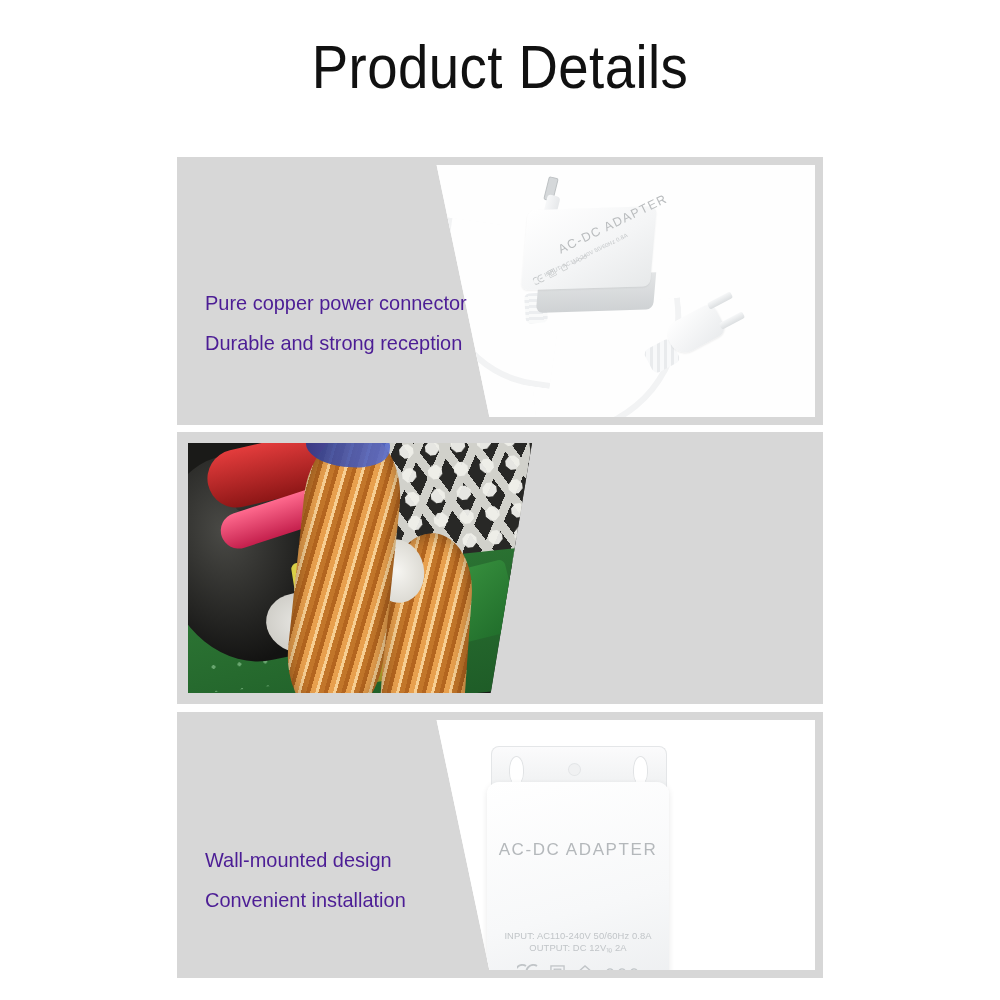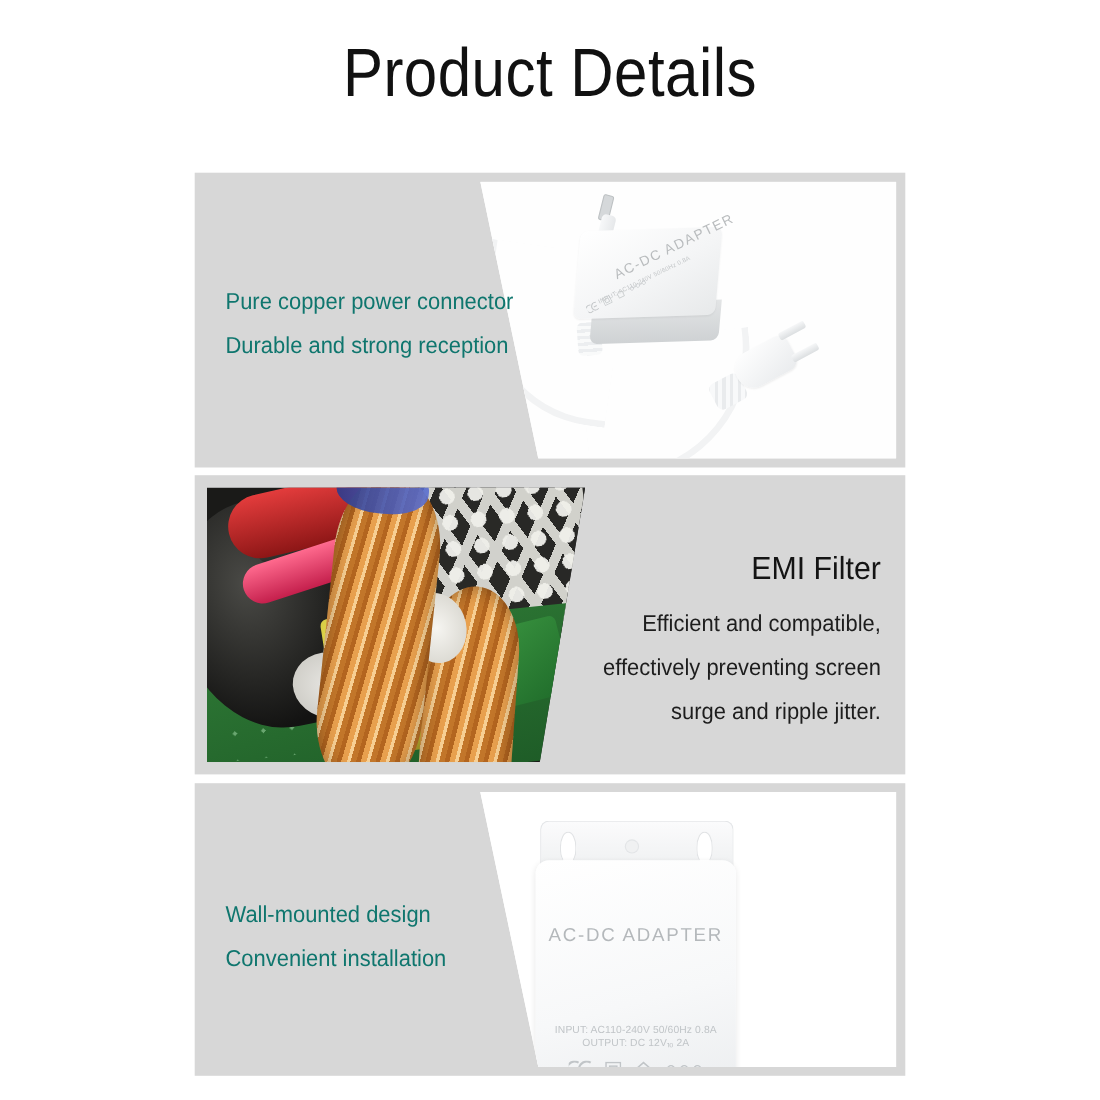--- a/index.html
+++ b/index.html
@@ -49,21 +49,22 @@
   
   .photo-left{
     left:11px;top:11px;bottom:11px;width:344px;
     clip-path:polygon(0% 0%, 100% 0%, 88% 100%, 0% 100%);
   }
 
   
   .txt-left{
     position:absolute;left:28px;
     text-align:left;
-    color:#0f766e;
+    color:#4c1d95;
+    margin-top:28px;
   }
   .txt-right{
     position:absolute;right:22px;
     text-align:right;
     color:#1d1d1d;
   }
   .body-line{
     font-size:21px;
     line-height:40px;
     white-space:nowrap;
@@ -393,26 +394,20 @@
         <div class="greenblk"></div>
         <div class="yellowcap"></div>
         <div class="whitegunk"></div>
         <div class="coil coil-b"></div>
         <div class="whitegunk2"></div>
         <div class="coil coil-a"></div>
         <div class="coil-top"></div>
       </div>
     </div>
 
-    <div class="txt-right">
-      <div class="head-line">EMI Filter</div>
-      <div class="body-line">Efficient and compatible,</div>
-      <div class="body-line">effectively preventing screen</div>
-      <div class="body-line">surge and ripple jitter.</div>
-    </div>
   </div>
 
   <div class="panel" id="panel-3">
 
     <div class="photo photo-right">
       <div class="ph3">
         <div class="flange"></div>
         <div class="keyhole kh-l"></div>
         <div class="centerhole"></div>
         <div class="keyhole kh-r"></div>

